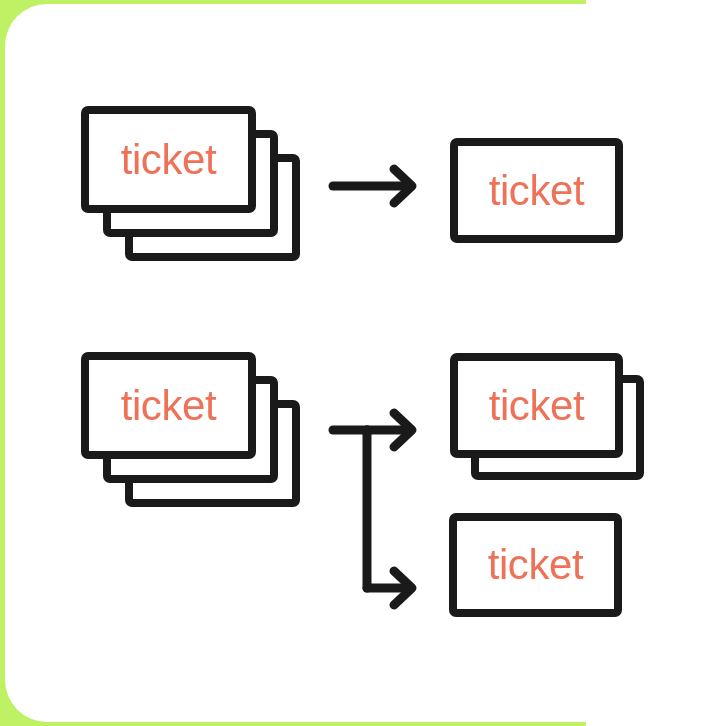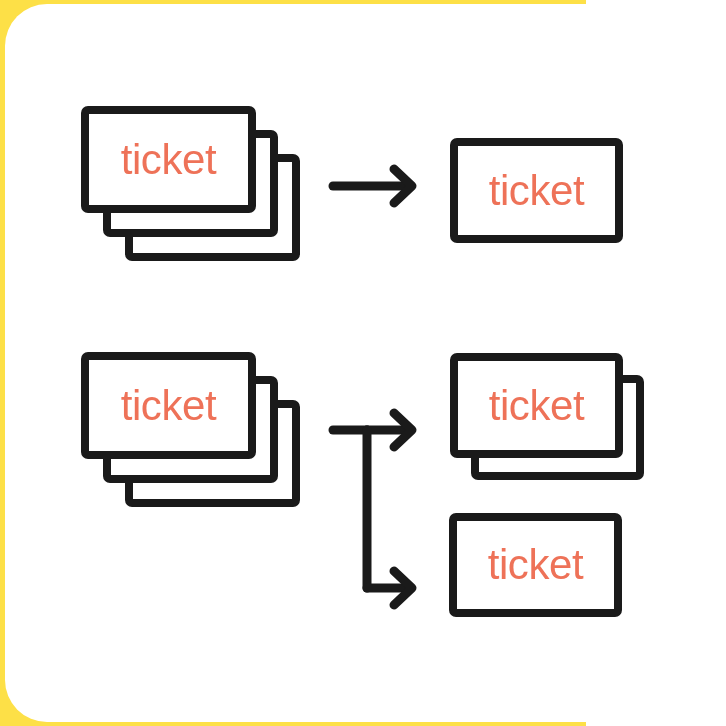--- a/index.html
+++ b/index.html
@@ -10,21 +10,21 @@
   body {
     width: 726px;
     height: 726px;
     overflow: hidden;
     font-family: "Liberation Sans", sans-serif;
   }
   #stage {
     position: relative;
     width: 586px;
     height: 726px;
-    background: #fde047;
+    background: #bef264;
   }
   #panel {
     position: absolute;
     left: 5px;
     top: 4px;
     width: 716px;
     height: 718px;
     background: #ffffff;
     border-radius: 42px;
   }

